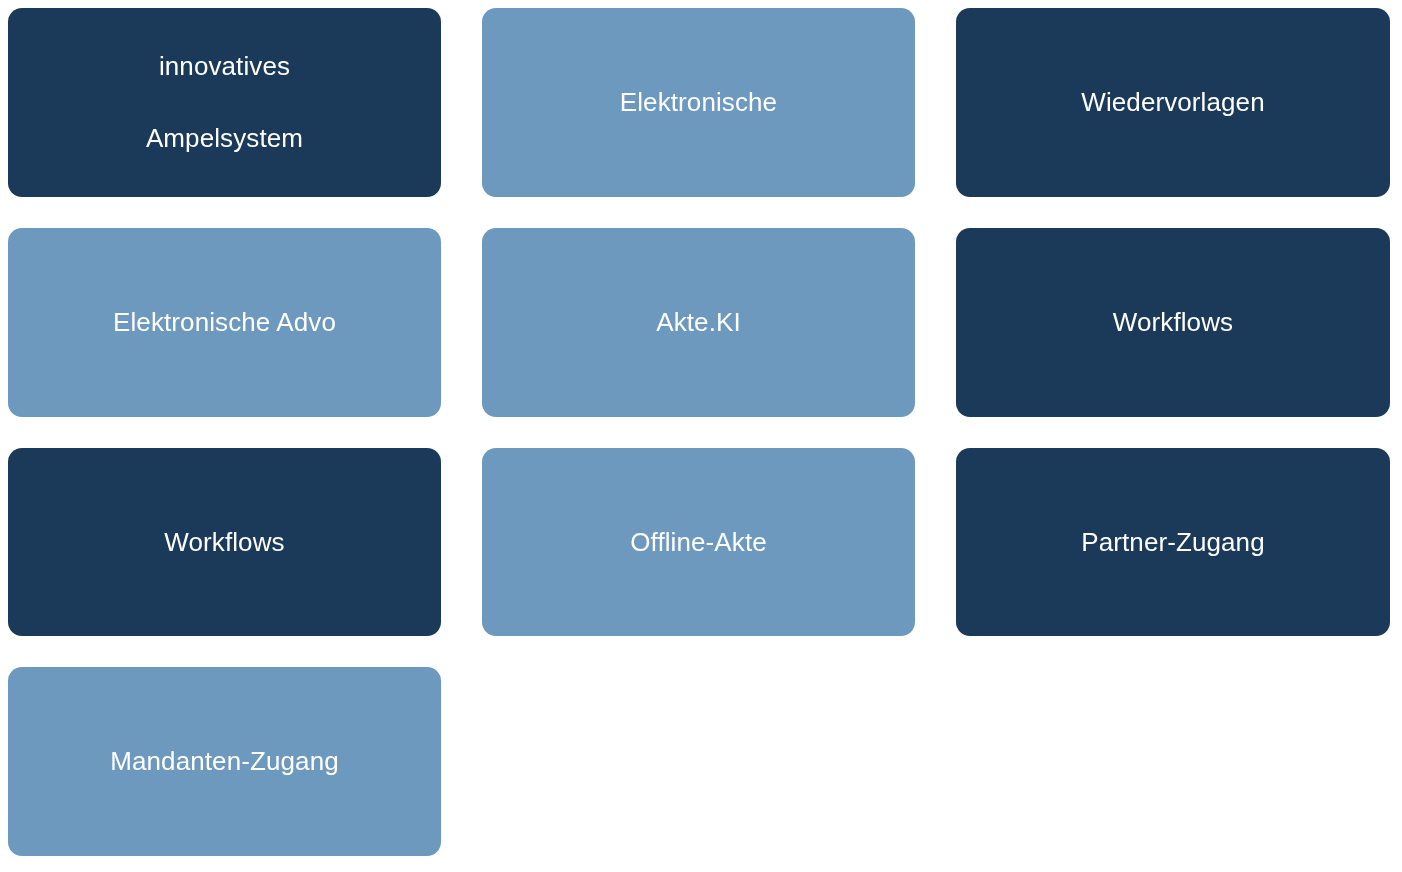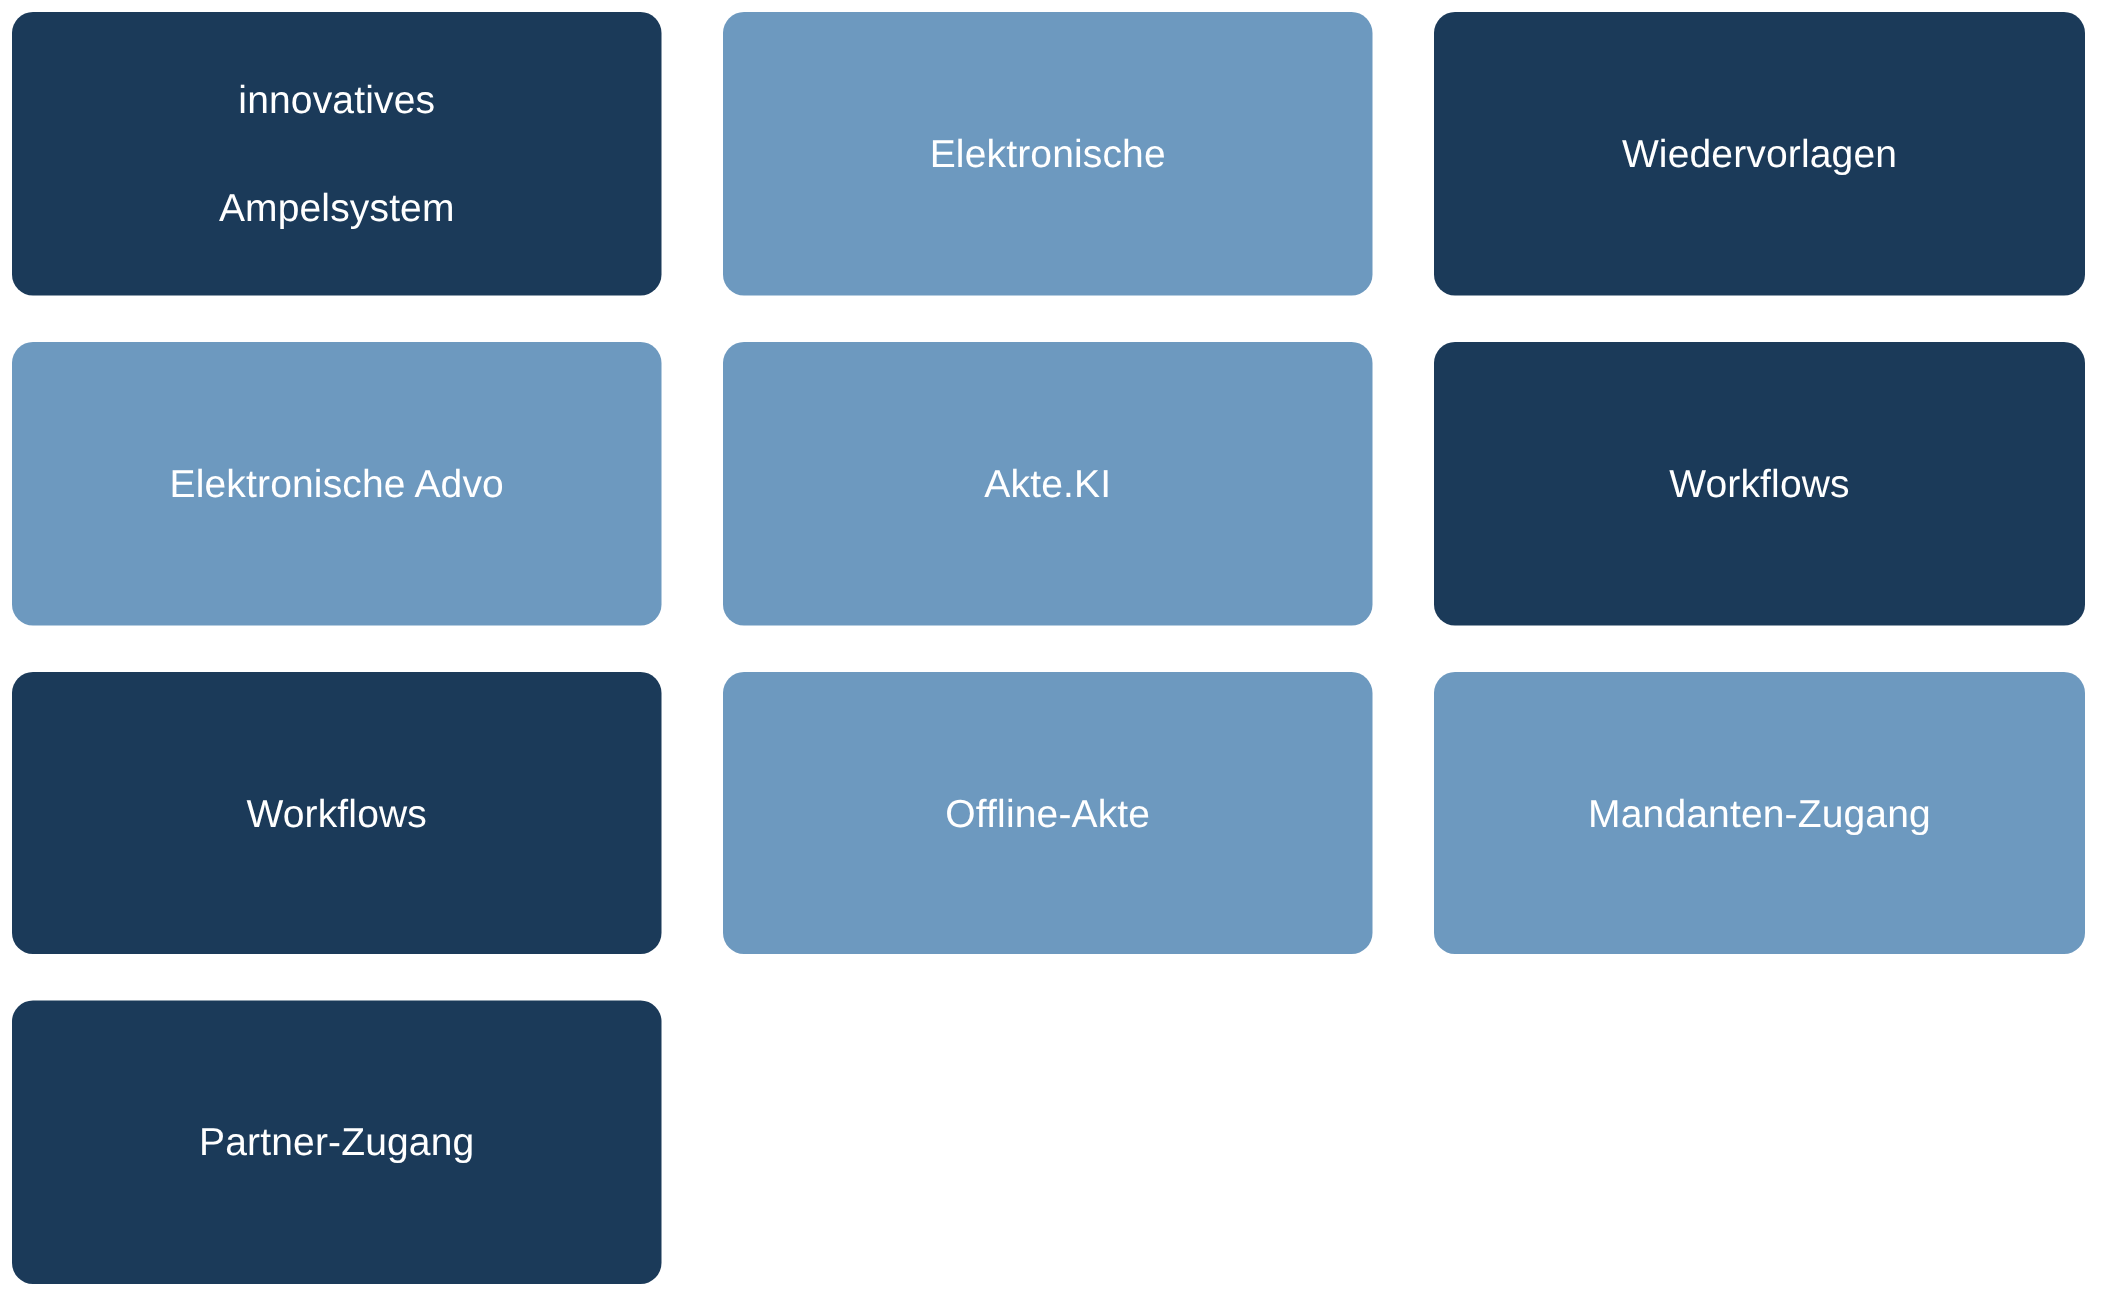--- a/index.html
+++ b/index.html
@@ -87,19 +87,19 @@
     </div>
     <div class="feature-card theme-dark">
       <span class="card-label">Workflows</span>
     </div>
     <div class="feature-card theme-dark">
       <span class="card-label">Workflows</span>
     </div>
     <div class="feature-card theme-light">
       <span class="card-label">Offline-Akte</span>
     </div>
+    <div class="feature-card theme-dark">
+      <span class="card-label">Partner-Zugang</span>
+    </div>
     <div class="feature-card theme-light">
       <span class="card-label">Mandanten-Zugang</span>
-    </div>
-    <div class="feature-card theme-dark">
-      <span class="card-label">Partner-Zugang</span>
     </div>
   </main>
 
 </body></html>

